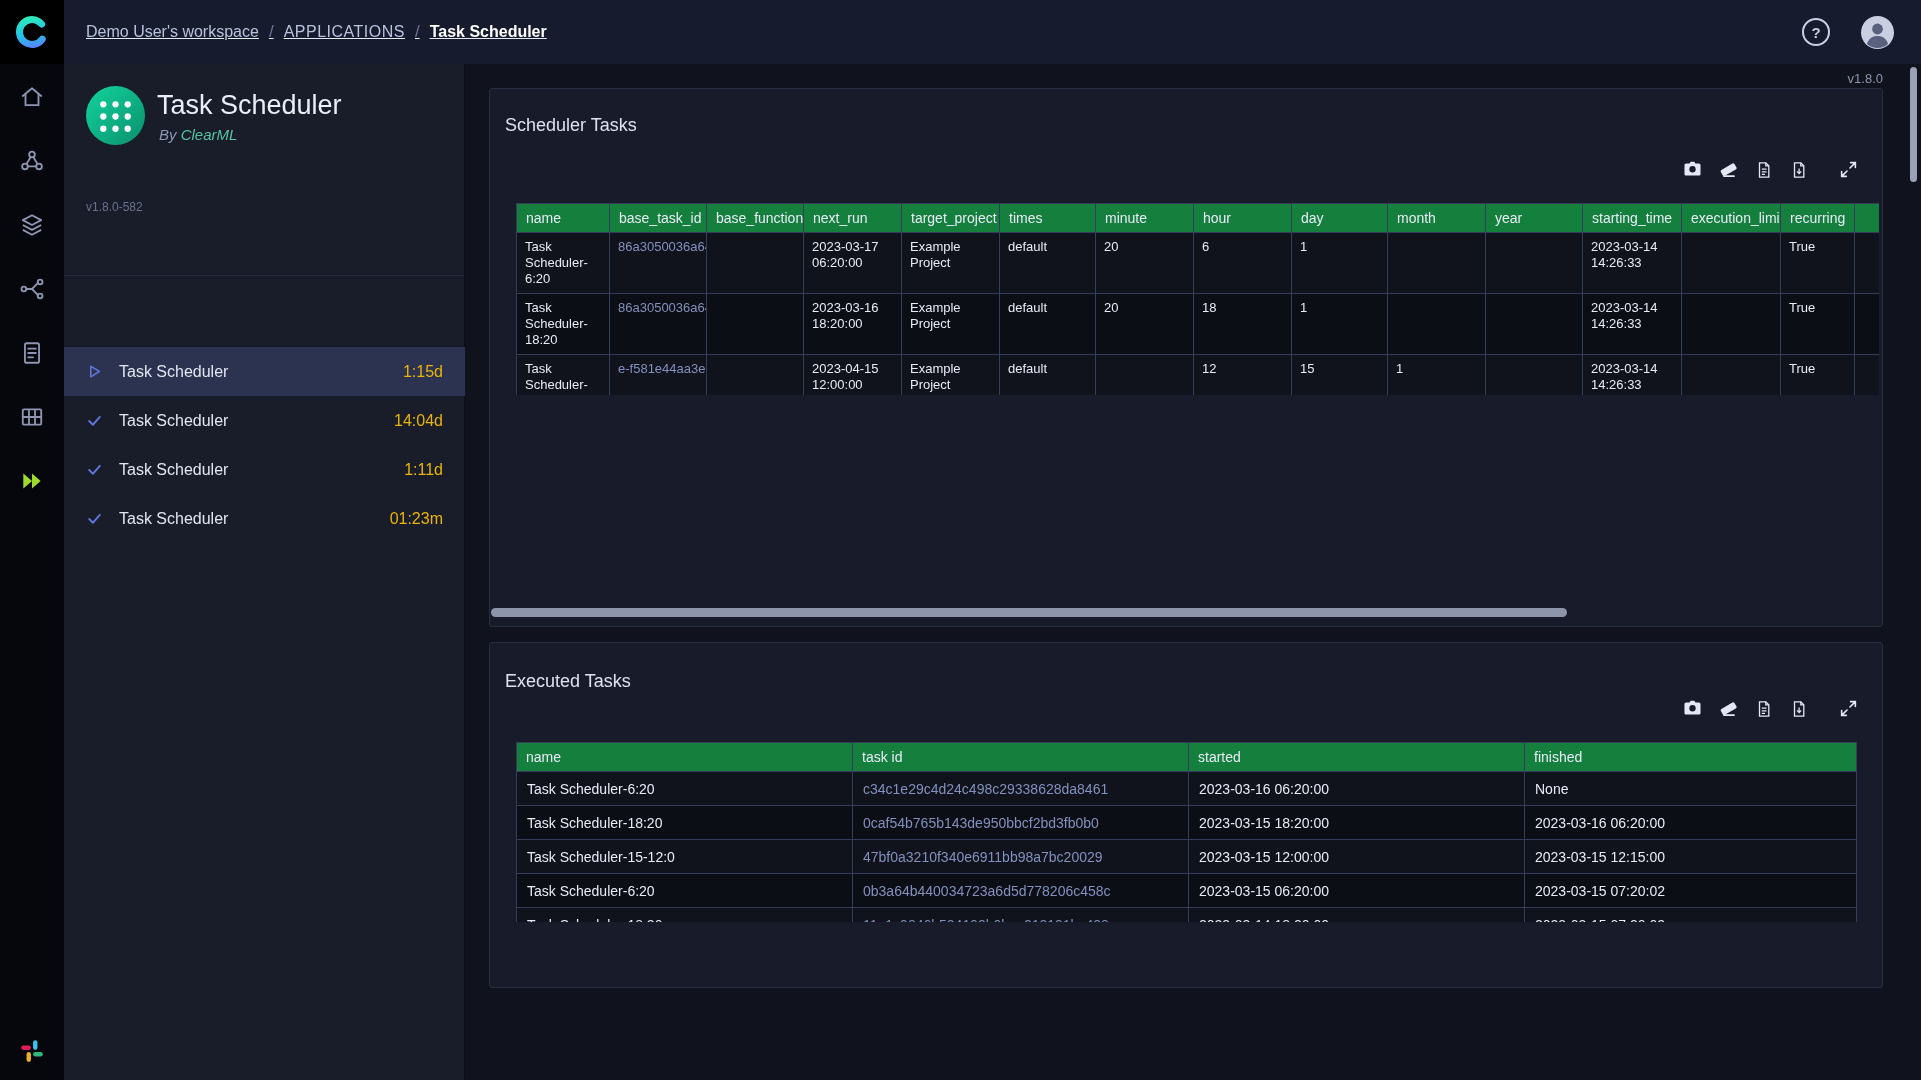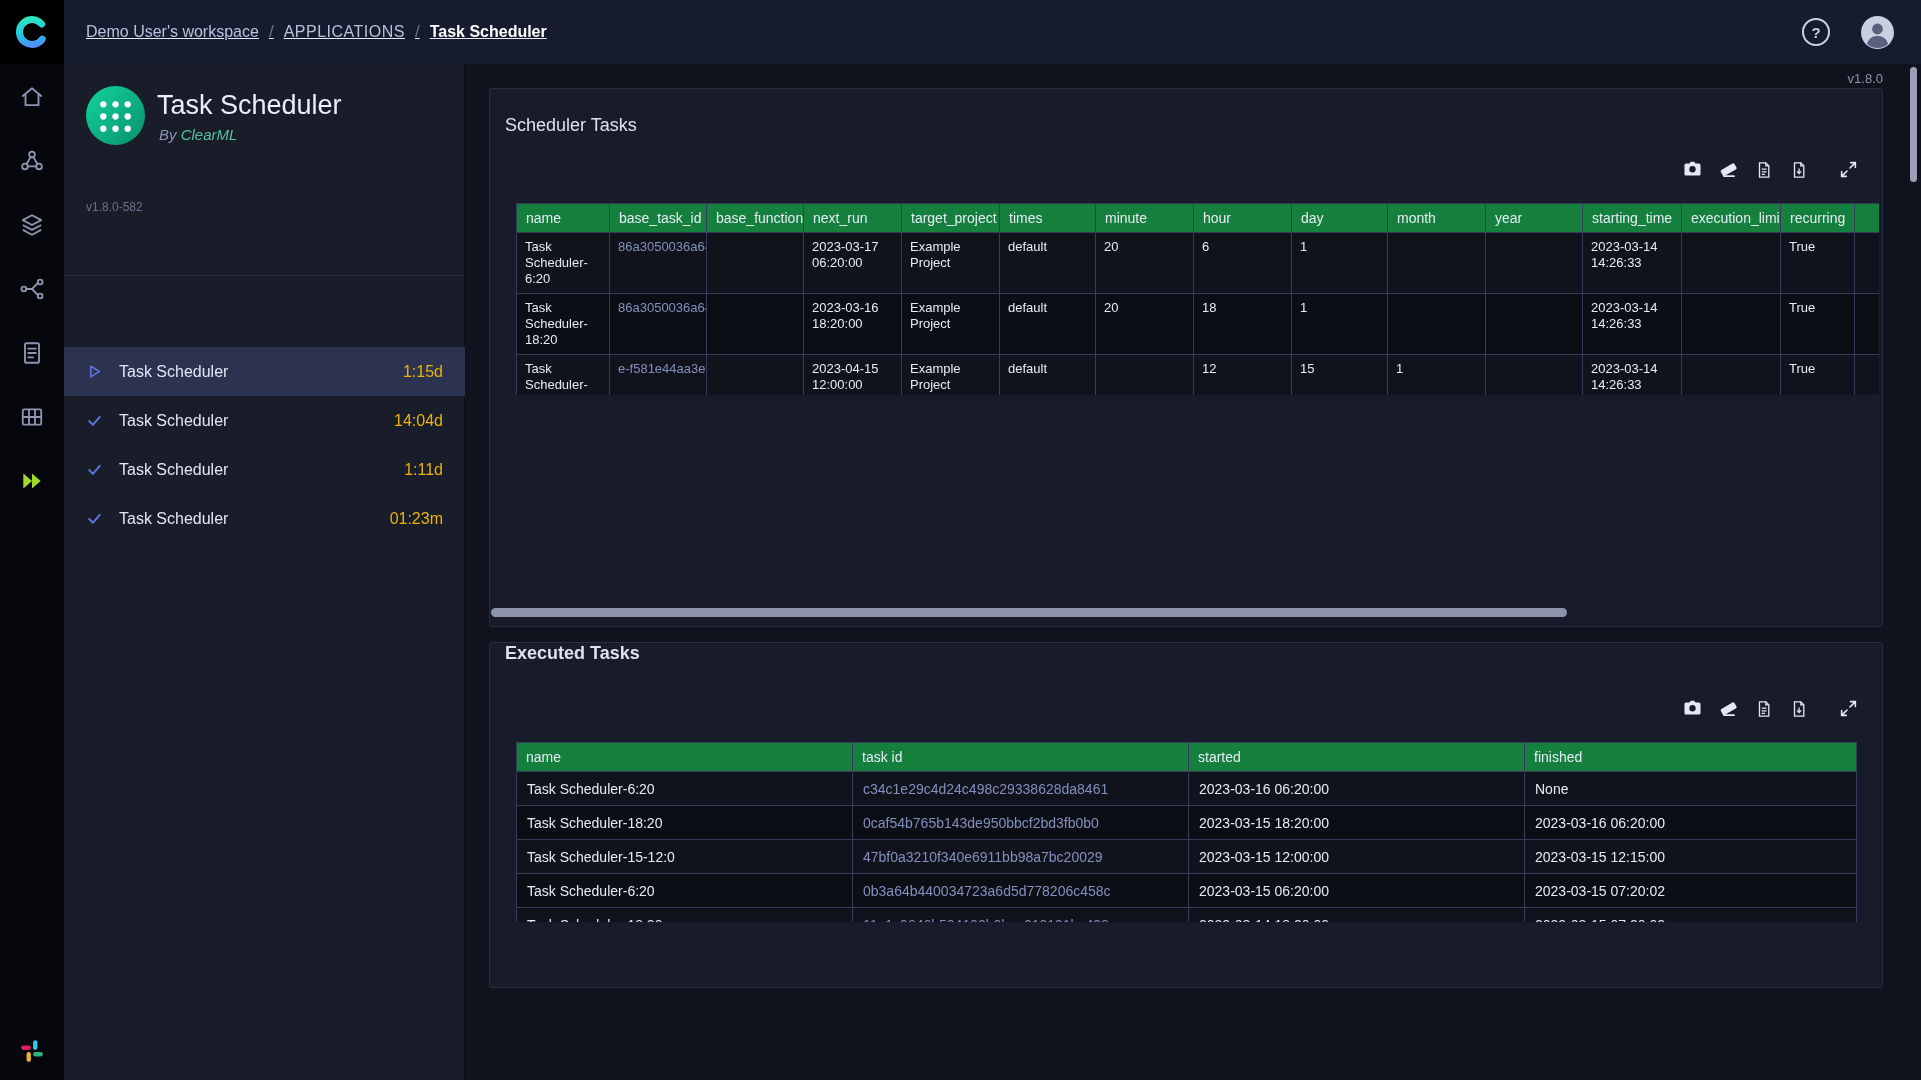--- a/index.html
+++ b/index.html
@@ -52,21 +52,21 @@
   .inst-label{font-size:16px;color:#e2e6f2;}
   .inst-time{margin-left:auto;font-size:16px;color:#eab308;}
 
   
   .main-version{position:absolute;left:489px;top:71px;width:1394px;text-align:right;font-size:13px;color:#8d94ae;}
   .widget{position:absolute;left:489px;width:1394px;background:#181c2a;border:1px solid #272d42;border-radius:3px;box-sizing:border-box;}
   #scheduled-panel{top:88px;height:539px;}
   #executed-panel{top:642px;height:346px;}
   .widget h2{position:absolute;left:15px;margin:0;font-size:18px;font-weight:400;color:#dde2f0;}
   #scheduled-panel h2{top:26px;}
-  #executed-panel h2{top:0;font-weight:bold;}
+  #executed-panel h2{top:28px;}
   .wtoolbar{position:absolute;right:24px;display:flex;align-items:center;gap:17px;}
   #scheduled-panel .wtoolbar{top:71px;}
   #executed-panel .wtoolbar{top:56px;}
   .tbtn{cursor:pointer;display:flex;align-items:center;}
   .tbtn.expand{margin-left:14px;}
 
   .table-clip{position:absolute;left:26px;overflow:hidden;}
   #scheduled-panel .table-clip{top:114px;width:1363px;height:192px;}
   #executed-panel .table-clip{top:99px;width:1343px;height:180px;}
   table{border-collapse:collapse;table-layout:fixed;}

